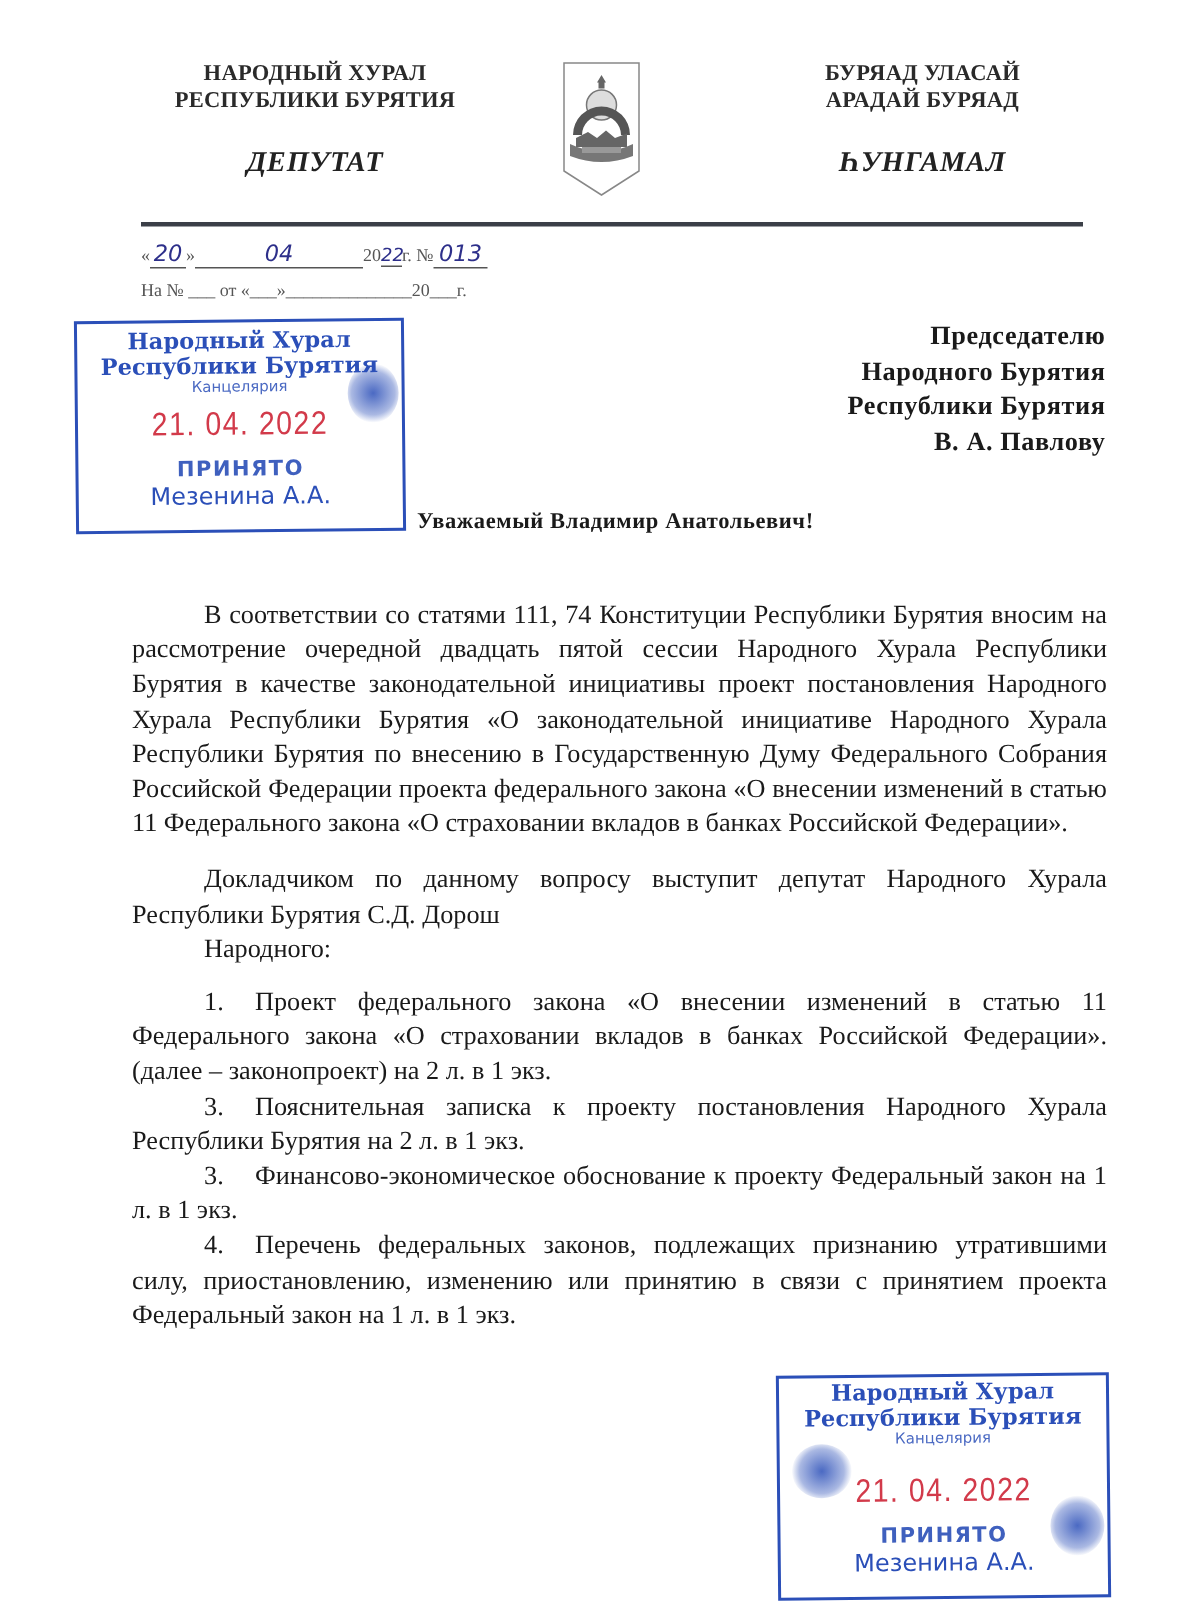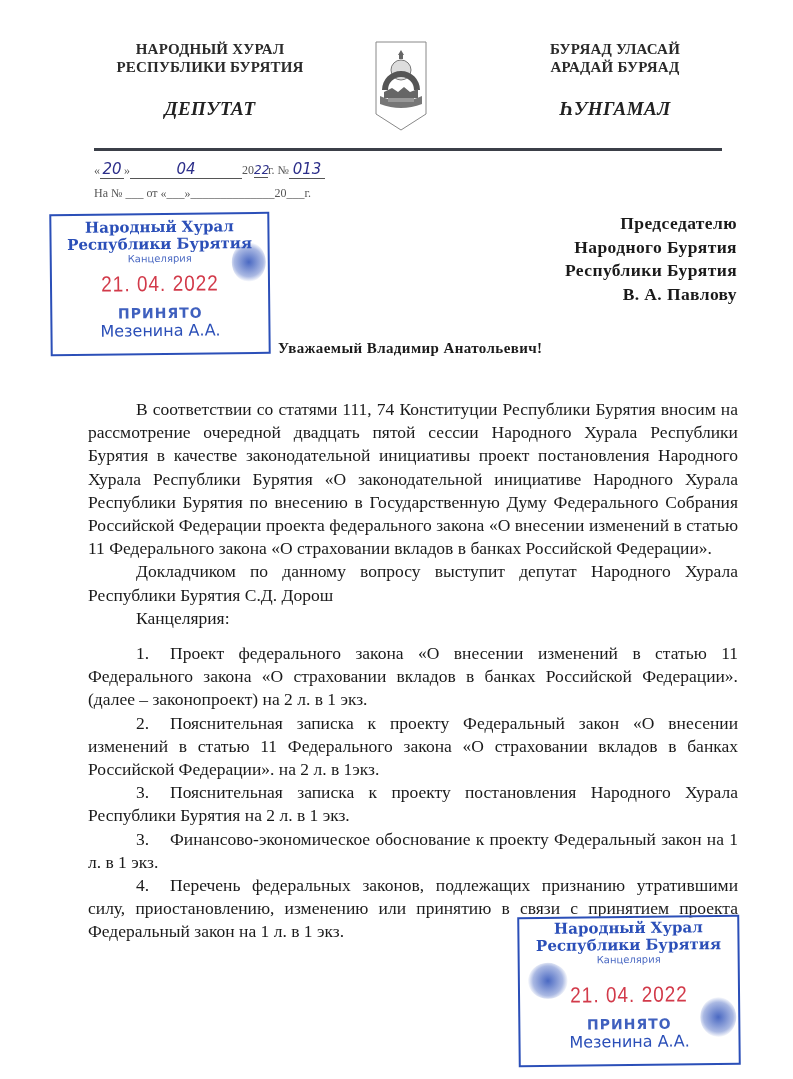--- a/index.html
+++ b/index.html
@@ -79,25 +79,24 @@
   <div>Председателю</div>
   <div>Народного Бурятия</div>
   <div>Республики Бурятия</div>
   <div>В. А. Павлову</div>
 </div>
 
 <div class="abs salutation">Уважаемый Владимир Анатольевич!</div>
 
 <div class="abs body-text" style="top:398px;">
   <p class="para">В соответствии со статями 111, 74 Конституции Республики Бурятия вносим на рассмотрение очередной двадцать пятой сессии Народного Хурала Республики Бурятия в качестве законодательной инициативы проект постановления Народного Хурала Республики Бурятия «О законодательной инициативе Народного Хурала Республики Бурятия по внесению в Государственную Думу Федерального Собрания Российской Федерации проекта федерального закона «О внесении изменений в статью 11 Федерального закона «О страховании вкладов в банках Российской Федерации».</p>
-  <p class="para" style="">Докладчиком по данному вопросу выступит депутат Народного Хурала Республики Бурятия С.Д. Дорош</p>
-  <p class="para">Канцелярия:</p>
+  <p class="para" style="margin-top:14px;">Докладчиком по данному вопросу выступит депутат Народного Хурала Республики Бурятия С.Д. Дорош</p>
+  <p class="para">Народного:</p>
   <div style="margin-top:12px;">
     <p class="item"><span class="num">1.</span><span>Проект федерального закона «О внесении изменений в статью 11 Федерального закона «О страховании вкладов в банках Российской Федерации». (далее – законопроект) на 2 л. в 1 экз.</span></p>
-    <p class="item"><span class="num">2.</span><span>Пояснительная записка к проекту Федеральный закон «О внесении изменений в статью 11 Федерального закона «О страховании вкладов в банках Российской Федерации». на 2 л. в 1экз.</span></p>
     <p class="item"><span class="num">3.</span><span>Пояснительная записка к проекту постановления Народного Хурала Республики Бурятия на 2 л. в 1 экз.</span></p>
     <p class="item"><span class="num">3.</span><span>Финансово-экономическое обоснование к проекту Федеральный закон на 1 л. в 1 экз.</span></p>
     <p class="item"><span class="num">4.</span><span>Перечень федеральных законов, подлежащих признанию утратившими силу, приостановлению, изменению или принятию в связи с принятием проекта Федеральный закон на 1 л. в 1 экз.</span></p>
   </div>
 </div>
 
 <div class="stamp" style="left:518px; top:916px; width:218px; height:146px; background:rgba(255,255,255,0.55);">
   <div class="s1" style="margin-top:2px;">Народный Хурал</div>
   <div class="s1">Республики Бурятия</div>
   <div class="s2">Канцелярия</div>

